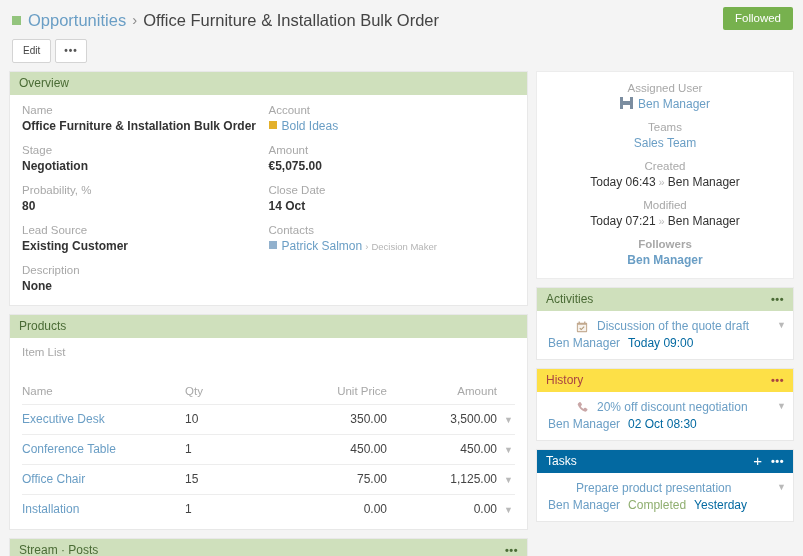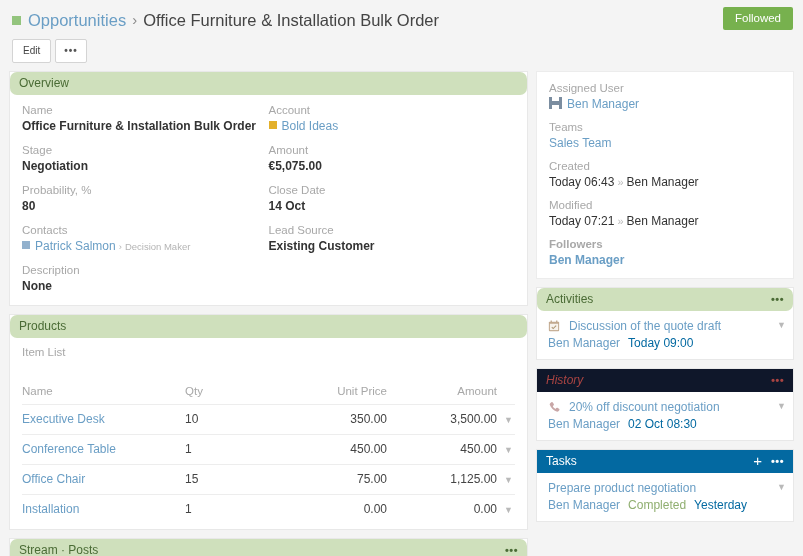--- a/index.html
+++ b/index.html
@@ -40,22 +40,22 @@
   .body-wrap { display: flex; padding: 8px 8px 0 9px; gap: 8px; align-items: flex-start; }
   .col-left { width: 519px; }
   .col-right { width: 258px; }
 
   .panel { background: #fff; border: 1px solid #e8e8e8; margin-bottom: 8px; }
   .panel.plain { border: 1px solid #ececec; }
   .panel-head {
     display: flex; align-items: center; justify-content: space-between;
     padding: 4px 9px 5px 9px; font-size: 12px;
   }
-  .panel-head.green { background: #cfe0bc; color: #4a6b35; border-radius: 7px; }
-  .panel-head.pink  { background: #0f172a; color: #a94442; font-style: italic; }
+  .panel-head.green { background: #cfe0bc; color: #4a6b35; }
+  .panel-head.pink  { background: #fde047; color: #a94442; }
   .panel-head.slate { background: #0369a1; color: #ffffff; }
   .head-actions { display: flex; align-items: center; gap: 9px; }
   .dots-ic { font-size: 11px; letter-spacing: 0.5px; font-weight: bold; cursor: pointer; line-height: 10px; }
   .plus-ic { font-size: 15px; line-height: 12px; cursor: pointer; font-weight: 300; }
 
   
   .fields { display: flex; flex-wrap: wrap; padding: 9px 12px 10px 12px; }
   .fld { width: 50%; margin-bottom: 11px; }
   .fld.full { width: 100%; margin-bottom: 2px; }
   .f-label { color: #a8a8a8; font-size: 11.5px; margin-bottom: 3px; }
@@ -96,37 +96,37 @@
   .stream-body { padding: 9px 10px 11px 11px; }
   .comment-box {
     width: 100%; height: 26px; border: 1px solid #dcdcdc; background: #fff;
     font-family: "Liberation Sans", sans-serif; font-size: 12px;
     color: #444; padding: 5px 8px; resize: none; outline: none;
   }
   .comment-box::placeholder { color: #bbbbbb; }
 
   
   .side-body { padding: 10px 12px 11px 12px; }
-  .s-fld { margin-bottom: 10px; }
+  .s-fld { margin-bottom: 10px; text-align: center; }
   .s-fld:last-child { margin-bottom: 0; font-weight: bold; }
   .s-label { color: #a8a8a8; font-size: 11.5px; margin-bottom: 3px; }
   .s-val { font-size: 12px; color: #333; }
   .s-val.link { color: #6a9ec5; cursor: pointer; }
   .s-arrow { color: #bbbbbb; margin: 0 3px; font-size: 11px; }
   .av-inline { display: inline-block; width: 13px; height: 12px; margin-right: 5px; vertical-align: -1px; position: relative; }
   .av-inline::before {
     content: ""; position: absolute; left: 0; top: 0; width: 13px; height: 12px;
     background:
       linear-gradient(#7b8da0,#7b8da0) 0 0/3px 12px no-repeat,
       linear-gradient(#7b8da0,#7b8da0) 10px 0/3px 12px no-repeat,
       linear-gradient(#7b8da0,#7b8da0) 3px 4px/7px 4px no-repeat;
   }
 
   .rec { padding: 8px 10px 9px 11px; position: relative; }
-  .rec-top { display: flex; align-items: center; }
+  .rec-top { display: flex; align-items: flex-end; margin-left: 28px; }
   .rec-ic { width: 15px; margin-right: 6px; flex: none; display: flex; align-items: center; }
   .rec-title { color: #6a9ec5; font-size: 12px; cursor: pointer; }
   .rec-sub { margin-top: 3px; font-size: 12px; }
   .rec-user { color: #6a9ec5; cursor: pointer; }
   .rec-date { color: #0369a1; margin-left: 8px; }
   .rec-status { color: #8fae6f; margin-left: 8px; }
   .rec-caret { position: absolute; right: 7px; top: 9px; color: #b9b9b9; font-size: 9px; cursor: pointer; }
   .rec.task .rec-title { padding-left: 0; }
 </style>
 </head>
@@ -176,26 +176,26 @@
           </div>
           <div class="fld">
             <div class="f-label">Probability, %</div>
             <div class="f-val">80</div>
           </div>
           <div class="fld">
             <div class="f-label">Close Date</div>
             <div class="f-val">14 Oct</div>
           </div>
           <div class="fld">
+            <div class="f-label">Lead Source</div>
+            <div class="f-val">Existing Customer</div>
+          </div>
+          <div class="fld">
             <div class="f-label">Contacts</div>
             <div class="f-val link"><span class="mk blue"></span><span>Patrick Salmon</span><span class="role-sep">›</span><span class="role">Decision Maker</span></div>
-          </div>
-          <div class="fld">
-            <div class="f-label">Lead Source</div>
-            <div class="f-val">Existing Customer</div>
           </div>
           <div class="fld full">
             <div class="f-label">Description</div>
             <div class="f-val">None</div>
           </div>
         </div>
       </div>
 
       <div class="panel">
         <div class="panel-head green">
@@ -330,21 +330,21 @@
         <div class="panel-head slate">
           <span>Tasks</span>
           <span class="head-actions">
             <span class="plus-ic">+</span>
             <span class="dots-ic">•••</span>
           </span>
         </div>
         <div class="rec task">
           <span class="rec-caret">▼</span>
           <div class="rec-top">
-            <span class="rec-title">Prepare product negotiation</span>
+            <span class="rec-title">Prepare product presentation</span>
           </div>
           <div class="rec-sub"><span class="rec-user">Ben Manager</span><span class="rec-status">Completed</span><span class="rec-date">Yesterday</span></div>
         </div>
       </div>
 
     </div>
   </div>
 </div>
 
 </body></html>

